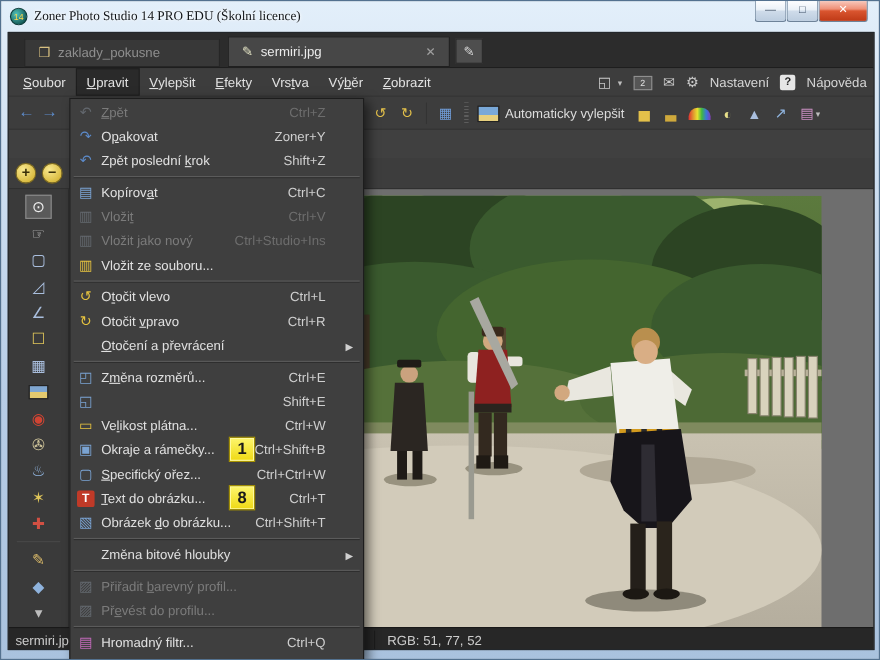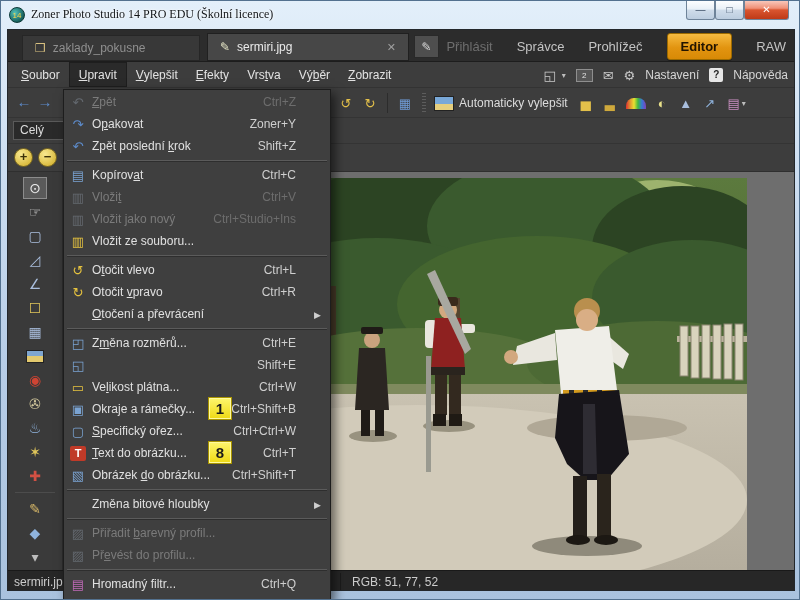--- a/index.html
+++ b/index.html
@@ -137,27 +137,20 @@
       <div class="tab inactive">
         <span class="ticn">❒</span>
         <span>zaklady_pokusne</span>
       </div>
       <div class="tab active">
         <span class="ticn">✎</span>
         <span>sermiri.jpg</span>
         <span class="tabclose">✕</span>
       </div>
       <div class="editorlogo">✎</div>
-      <div class="modules">
-          <span class="module disabled">Přihlásit</span>
-          <span class="module normal">Správce</span>
-          <span class="module normal">Prohlížeč</span>
-          <span class="module active">Editor</span>
-          <span class="module normal">RAW</span>
-        </div>
     </div>
 
     <div class="menubar">
 
     <div class="mbitem"><u>S</u>oubor</div>
         <div class="mbitem open"><u>U</u>pravit</div>
         <div class="mbitem"><u>V</u>ylepšit</div>
         <div class="mbitem"><u>E</u>fekty</div>
         <div class="mbitem">Vrs<u>t</u>va</div>
         <div class="mbitem">Vý<u>b</u>ěr</div>
@@ -189,23 +182,20 @@
           <span class="tbicon" style="color: rgb(207, 169, 60);">▃</span>
           <span class="rainbow"></span>
           <span class="tbicon" style="color: rgb(232, 224, 138);">◐</span>
           <span class="tbicon" style="color: rgb(169, 190, 221);">▲</span>
           <span class="tbicon" style="color: rgb(143, 179, 221);">↗</span>
           <span class="tbicon" style="color: rgb(201, 143, 194);">▤</span>
           <span class="caret">▾</span>
         </div>
     </div>
 
-    <div class="tb2">
-      <div class="zoomsel">Celý</div>
-    </div>
 
     <div class="tb3">
       <div class="zbtn" style="left:6px;">+</div>
       <div class="zbtn" style="left:30px;">−</div>
     </div>
 
     <div class="main">
       <div class="toolcol">
           <div class="tool selected" style="color: rgb(236, 236, 236);">⊙</div>
           <div class="tool" style="color: rgb(216, 216, 216);">☞</div>

